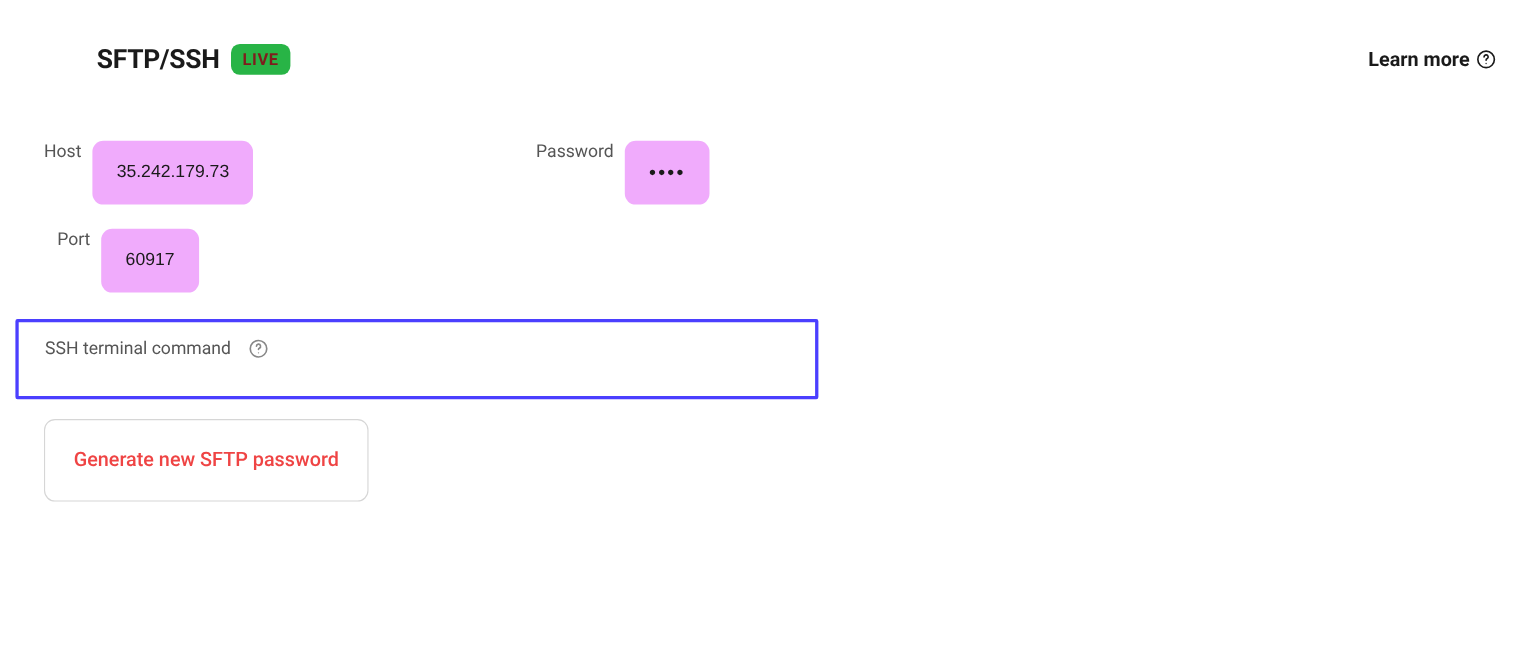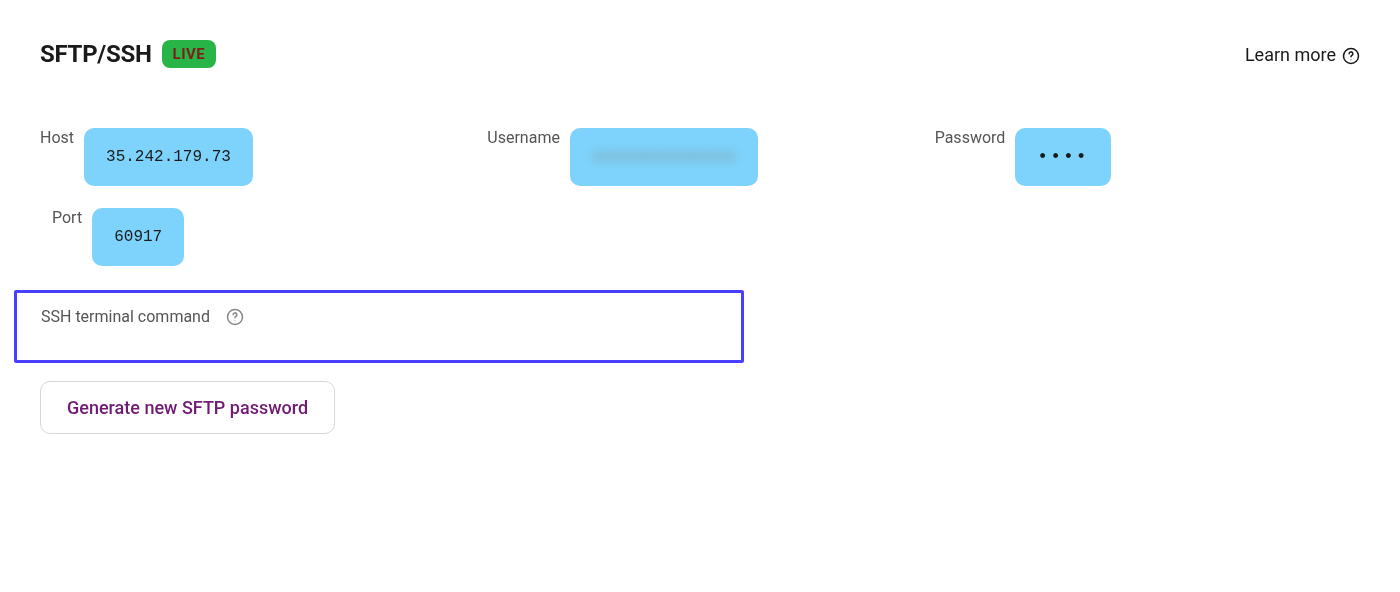--- a/index.html
+++ b/index.html
@@ -17,44 +17,45 @@
     .header {
       display: flex;
       justify-content: space-between;
       align-items: center;
       margin-bottom: 60px;
     }
     .header-left {
       display: flex;
       align-items: center;
       gap: 10px;
+      margin-left: 48px;
     }
     .title {
       font-size: 24px;
       font-weight: 700;
       letter-spacing: -0.3px;
     }
     .live-badge {
       display: inline-flex;
       align-items: center;
       justify-content: center;
       background: #28b446;
       color: #7f1d1d;
       font-weight: 700;
       font-size: 15px;
       letter-spacing: 0.5px;
       padding: 5px 11px;
       border-radius: 8px;
     }
     .learn-more {
       display: inline-flex;
-      align-items: flex-end;
+      align-items: center;
       gap: 6px;
       font-size: 18px;
-      font-weight: 400;
+      font-weight: 700;
       color: #1a1a1a;
       text-decoration: none;
       cursor: pointer;
     }
     .help-icon {
       width: 18px;
       height: 18px;
       display: inline-flex;
       align-items: center;
       justify-content: center;
@@ -73,24 +74,24 @@
       display: flex;
       flex-direction: row;
       gap: 10px;
     }
     .field-label {
       font-size: 16px;
       color: #555;
       font-weight: 400;
     }
     .field-value {
-      background: #7dd3fc;
+      background: #f0abfc;
       border-radius: 10px;
       padding: 18px 22px;
-      font-family: Liberation Mono, monospace;
+      font-family: Liberation Sans, sans-serif;
       font-size: 16px;
       color: #1a1a1a;
       min-height: 58px;
       display: flex;
       align-items: center;
     }
     .field-port {
       grid-column: 1 / 2;
       margin-left: 12px;
     }
@@ -138,24 +139,24 @@
       color: #888;
     }
     .dots {
       font-size: 18px;
       letter-spacing: 2px;
     }
     .generate-btn {
       background: #fff;
       border: 1px solid #d6d6d6;
       border-radius: 10px;
-      padding: 15px 26px;
+      padding: 26px 26px;
       font-size: 18px;
       font-weight: 500;
-      color: #701a75;
+      color: #ef4444;
       cursor: pointer;
       font-family: inherit;
     }
   </style>
 </head>
 <body>
 
 
 
 <div class="header">
@@ -174,26 +175,20 @@
     </span>
   </a>
 </div>
 
 <div class="fields">
   <div class="field">
     <div class="field-label">Host</div>
     <div class="field-value">35.242.179.73</div>
   </div>
   <div class="field">
-    <div class="field-label">Username</div>
-    <div class="field-value">
-      <span style="width:100%;text-align:center;" class="blur">xxxxxxxxxxxxxxx</span>
-    </div>
-  </div>
-  <div class="field">
     <div class="field-label">Password</div>
     <div class="field-value">
       <span class="dots">••••</span>
     </div>
   </div>
   <div class="field field-port">
     <div class="field-label">Port</div>
     <div class="field-value">60917</div>
   </div>
 </div>

